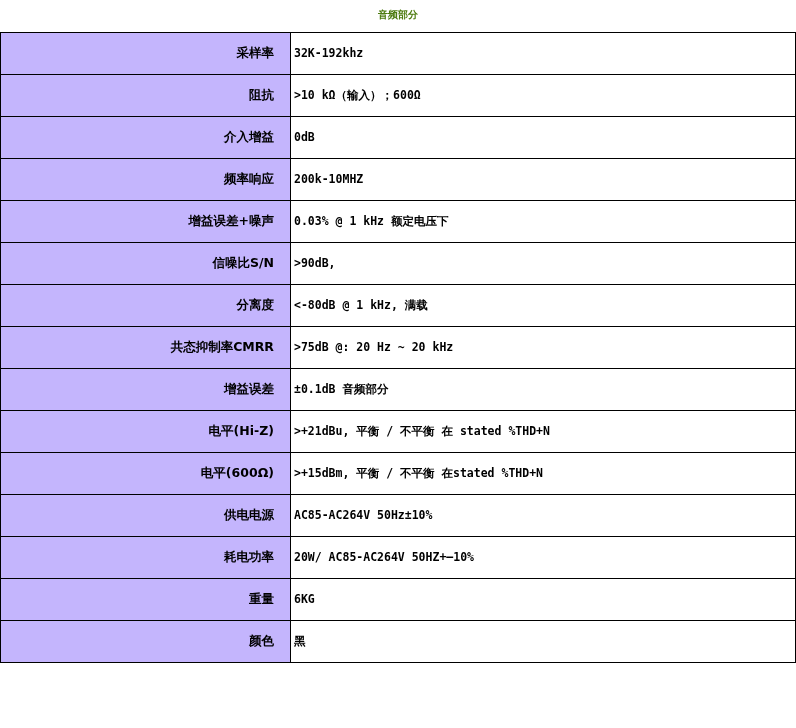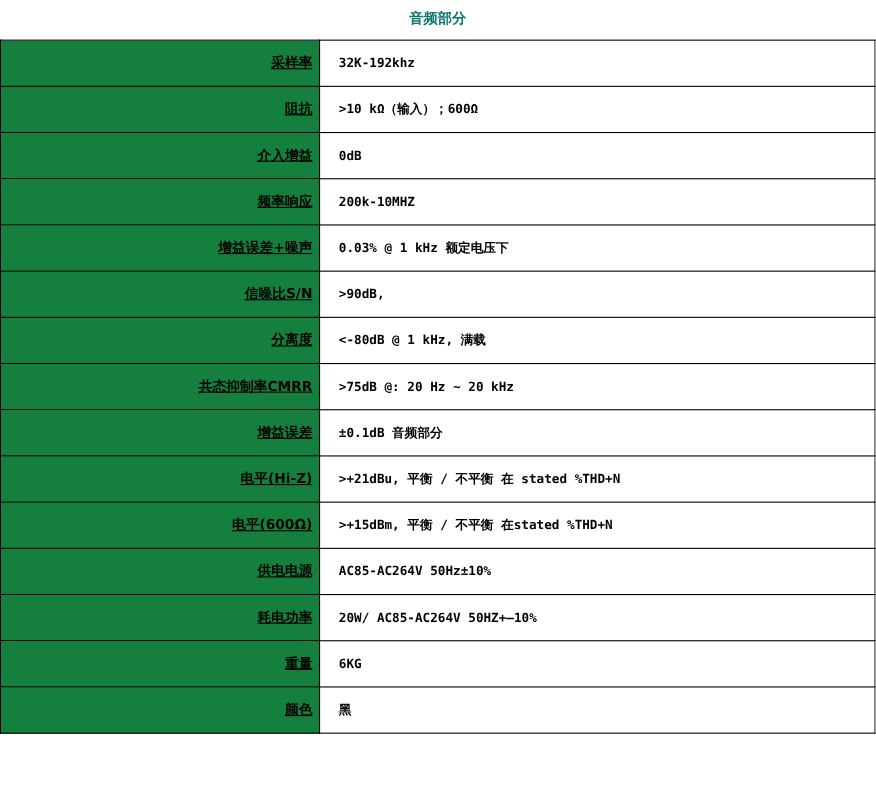--- a/index.html
+++ b/index.html
@@ -13,51 +13,50 @@
     font-family: "Liberation Sans", sans-serif;
     color: #000000;
     overflow: hidden;
   }
   .spec-table {
     width: 796px;
     border-collapse: collapse;
     table-layout: fixed;
   }
   .spec-table caption {
-    font-size: 13px;
+    font-size: 10px;
     font-weight: bold;
     padding: 8px 0 10px 0;
     text-align: center;
     caption-side: top;
-    color: #0f766e;
+    color: #4d7c0f;
   }
   .spec-table td {
     border: 1px solid #000000;
     font-size: 12px;
     line-height: 1.3;
     vertical-align: middle;
     height: 42px;
     box-sizing: border-box;
   }
   td.label-cell {
     width: 290px;
-    background: #15803d;
+    background: #c4b5fd;
     text-align: right;
     font-weight: bold;
-    padding: 4px 6px 4px 6px;
+    padding: 4px 16px 4px 6px;
     font-family: "DejaVu Sans", "Liberation Sans", sans-serif;
     font-size: 12.5px;
     white-space: nowrap;
-    text-decoration: underline;
   }
   td.value-cell {
     width: 505px;
     background: #ffffff;
     text-align: left;
-    padding: 4px 6px 4px 17px;
+    padding: 4px 6px 4px 3px;
     font-family: "DejaVu Sans Mono", "Liberation Mono", monospace;
     font-size: 11.5px;
     font-weight: bold;
     color: #000;
   }
 </style>
 </head>
 <body>
 
 <table class="spec-table">

